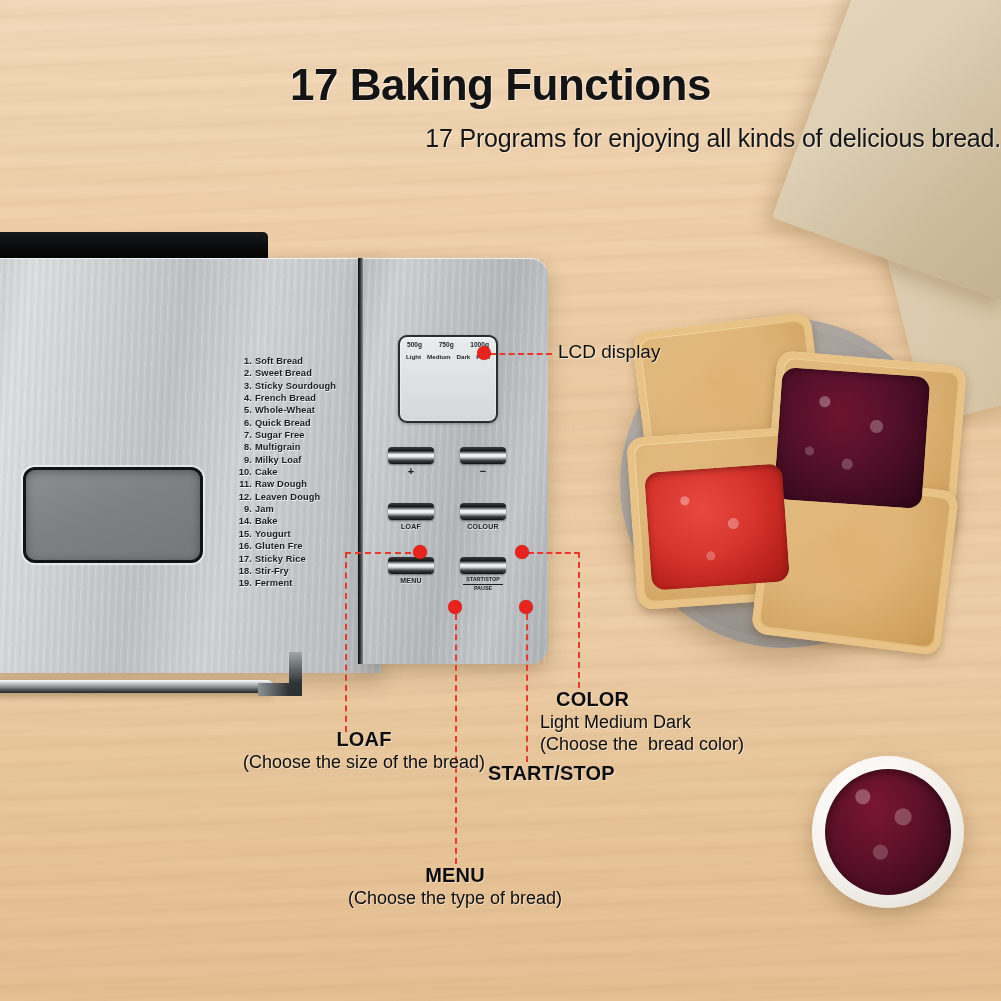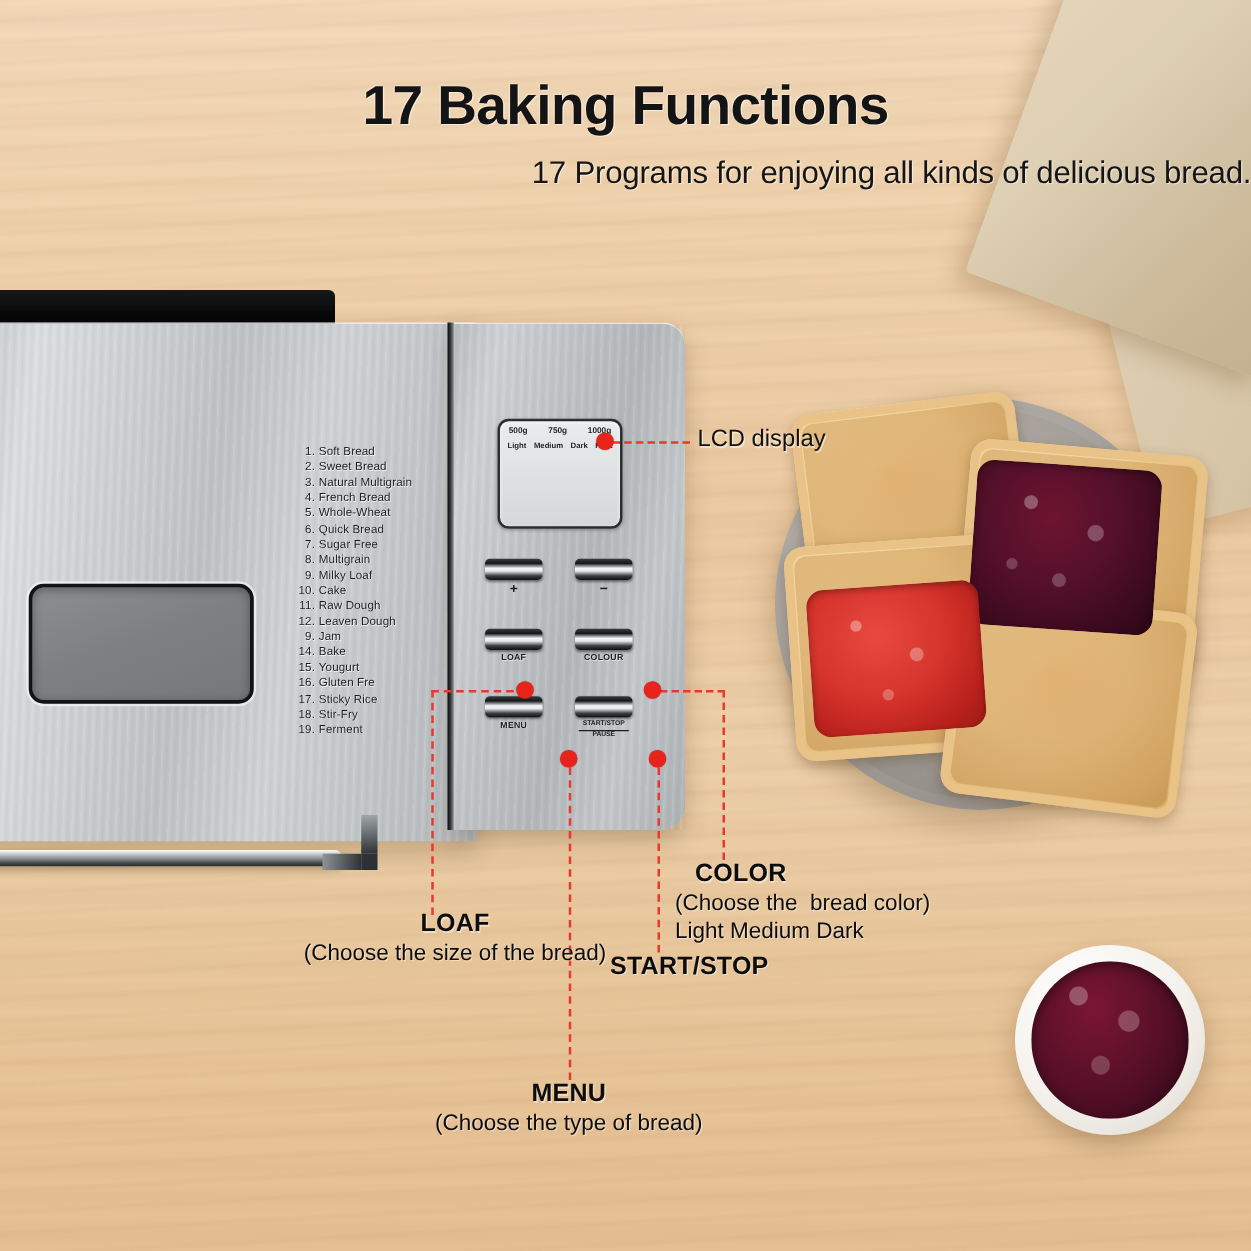--- a/index.html
+++ b/index.html
@@ -153,21 +153,21 @@
     border-radius: 12px;
     box-shadow: 0 0 0 2px rgba(255,255,255,.55), inset 0 2px 8px rgba(0,0,0,.35);
   }
   
   .proglist {
     position: absolute;
     left: 250px; top: 96px;
     font-size: 9.3px;
     line-height: 12.35px;
     color: #1b1b1b;
-    font-weight: normal;
+    font-weight: bold;
     letter-spacing: 0.1px;
     text-shadow: 0.5px 0.5px 0 rgba(255,255,255,.85);
     white-space: nowrap;
   }
   .proglist li { list-style: none; display: block; }
   .proglist .num { display: inline-block; width: 15px; text-align: right; margin-right: 3px; }
   .handle-bar {
     position: absolute;
     left: -24px; top: 432px;
     width: 312px; height: 13px;
@@ -449,21 +449,21 @@
   <div class="machine">
 
     <div class="lid"></div>
 
     <div class="body-main">
       <div class="window"></div>
 
       <ul class="proglist">
         <li><span class="num">1.</span><span>Soft Bread</span></li>
         <li><span class="num">2.</span><span>Sweet Bread</span></li>
-        <li><span class="num">3.</span><span>Natural Multigrain</span></li>
+        <li><span class="num">3.</span><span>Sticky Sourdough</span></li>
         <li><span class="num">4.</span><span>French Bread</span></li>
         <li><span class="num">5.</span><span>Whole-Wheat</span></li>
         <li><span class="num">6.</span><span>Quick Bread</span></li>
         <li><span class="num">7.</span><span>Sugar Free</span></li>
         <li><span class="num">8.</span><span>Multigrain</span></li>
         <li><span class="num">9.</span><span>Milky Loaf</span></li>
         <li><span class="num">10.</span><span>Cake</span></li>
         <li><span class="num">11.</span><span>Raw Dough</span></li>
         <li><span class="num">12.</span><span>Leaven Dough</span></li>
         <li><span class="num">9.</span><span>Jam</span></li>
@@ -533,22 +533,22 @@
   <div class="callout" style="left:214px; top:728px; width:300px; text-align:center;">
     <div class="c-ttl">LOAF</div>
     <div class="c-line">(Choose the size of the bread)</div>
   </div>
 
   <div class="dot" style="left:515px; top:545px;"></div>
   <div class="dash-h" style="left:528px; top:552px; width:52px;"></div>
   <div class="dash-v" style="left:578px; top:552px; height:136px;"></div>
   <div class="callout" style="left:540px; top:688px; width:260px;">
     <div class="c-ttl" style="padding-left:16px;">COLOR</div>
+    <div class="c-line">Light Medium Dark</div>
     <div class="c-line">(Choose the  bread color)</div>
-    <div class="c-line">Light Medium Dark</div>
   </div>
 
   <div class="dot" style="left:448px; top:600px;"></div>
   <div class="dash-v" style="left:455px; top:614px; height:250px;"></div>
   <div class="callout" style="left:320px; top:864px; width:270px; text-align:center;">
     <div class="c-ttl">MENU</div>
     <div class="c-line">(Choose the type of bread)</div>
   </div>
 
   <div class="dot" style="left:519px; top:600px;"></div>

